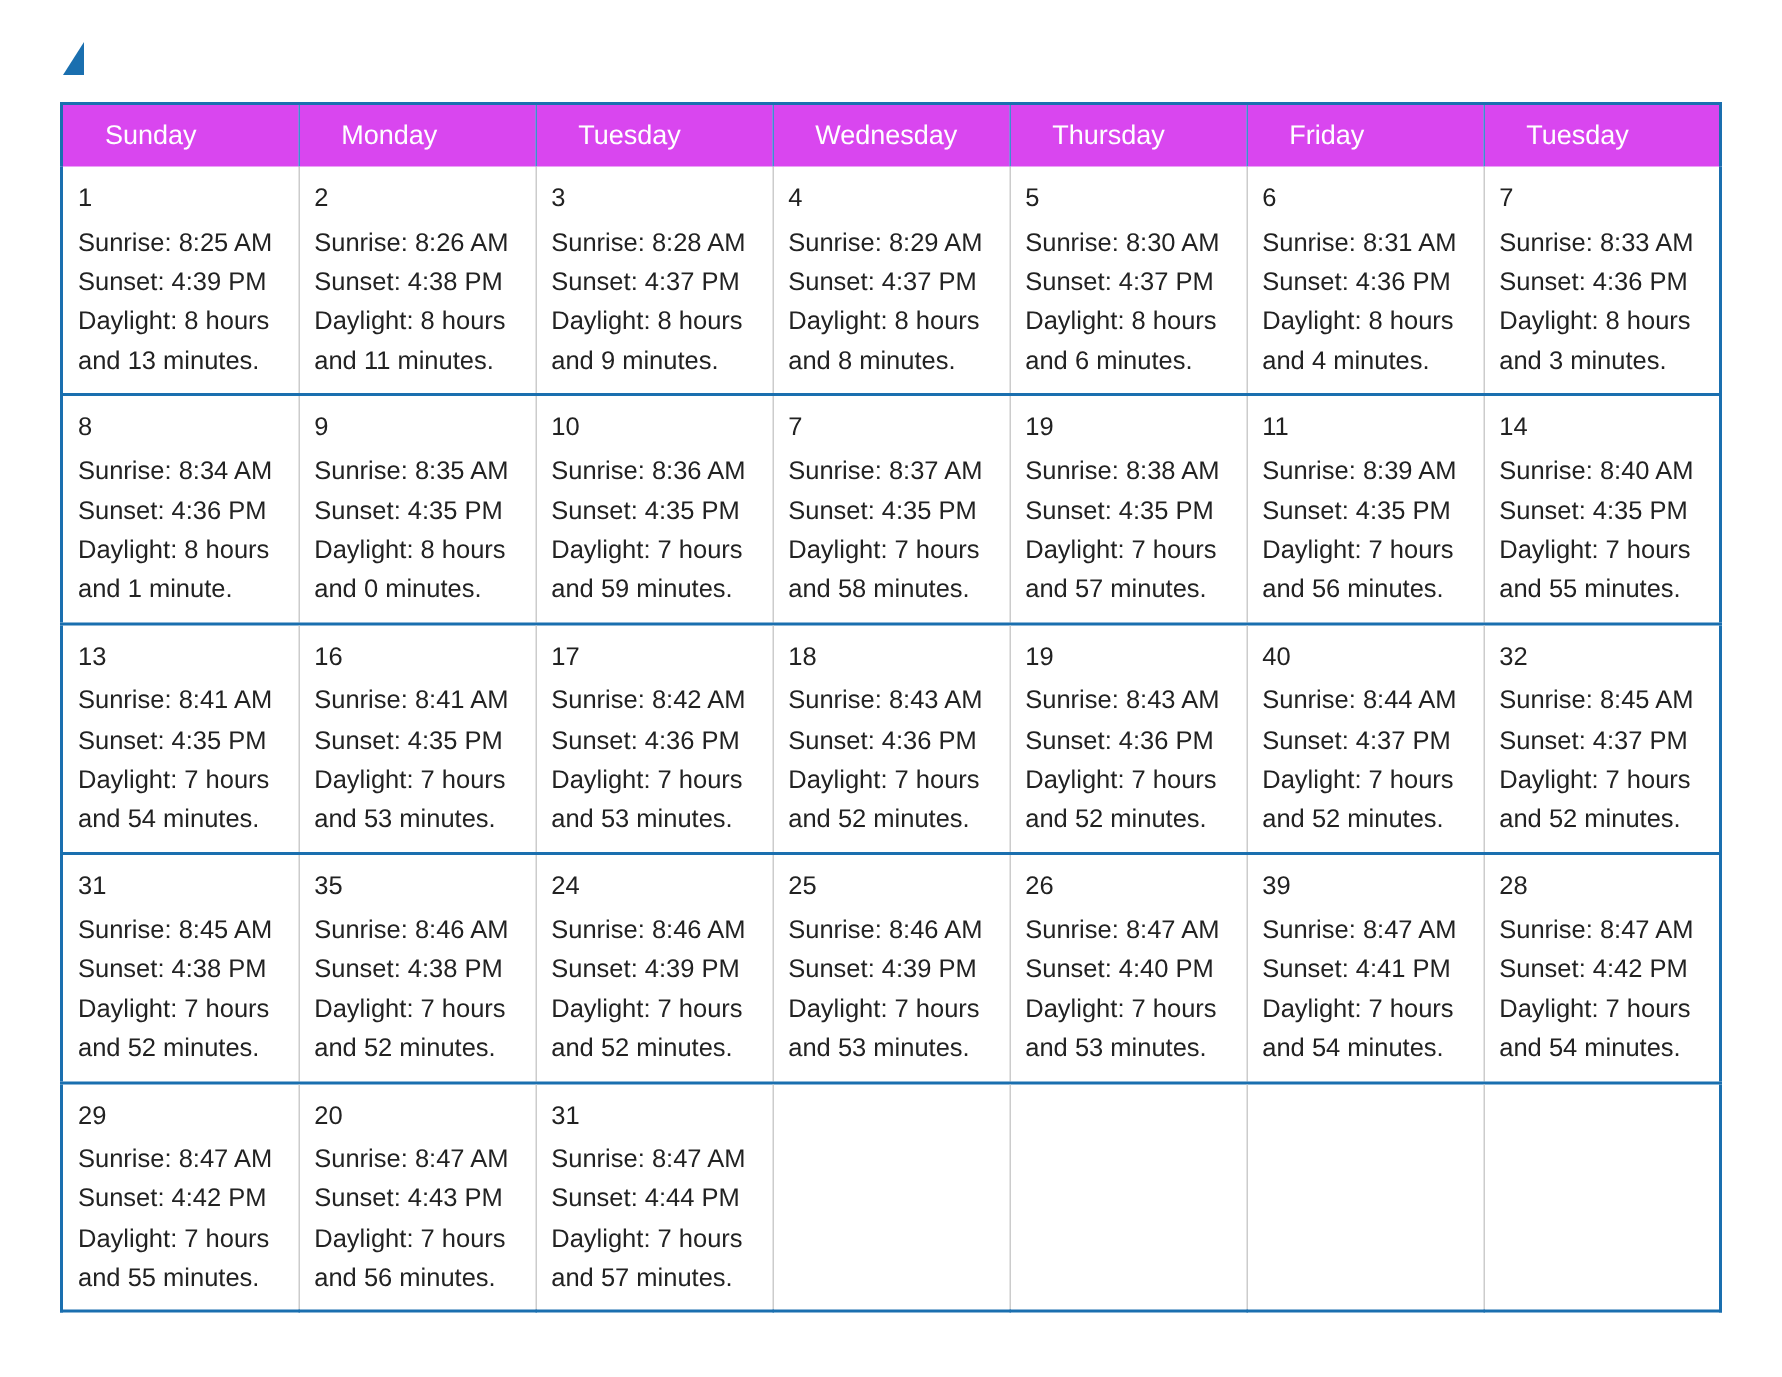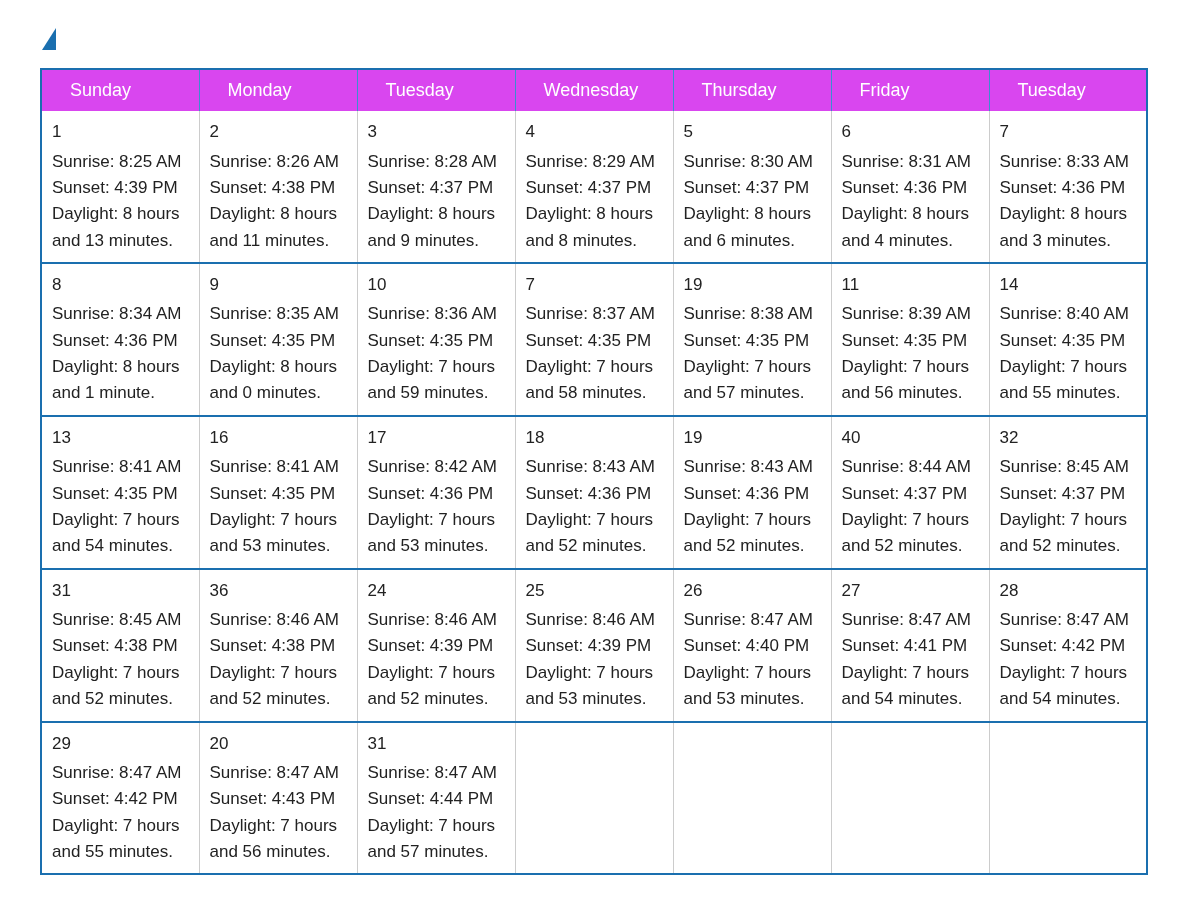--- a/index.html
+++ b/index.html
@@ -222,37 +222,37 @@
           <span class="day-number">32</span>
           <span class="day-info">Sunrise: 8:45 AM<br>Sunset: 4:37 PM<br>Daylight: 7 hours and 52 minutes.</span>
         </td>
       </tr>
       <tr>
         <td>
           <span class="day-number">31</span>
           <span class="day-info">Sunrise: 8:45 AM<br>Sunset: 4:38 PM<br>Daylight: 7 hours and 52 minutes.</span>
         </td>
         <td>
-          <span class="day-number">36</span>
+          <span class="day-number">35</span>
           <span class="day-info">Sunrise: 8:46 AM<br>Sunset: 4:38 PM<br>Daylight: 7 hours and 52 minutes.</span>
         </td>
         <td>
           <span class="day-number">24</span>
           <span class="day-info">Sunrise: 8:46 AM<br>Sunset: 4:39 PM<br>Daylight: 7 hours and 52 minutes.</span>
         </td>
         <td>
           <span class="day-number">25</span>
           <span class="day-info">Sunrise: 8:46 AM<br>Sunset: 4:39 PM<br>Daylight: 7 hours and 53 minutes.</span>
         </td>
         <td>
           <span class="day-number">26</span>
           <span class="day-info">Sunrise: 8:47 AM<br>Sunset: 4:40 PM<br>Daylight: 7 hours and 53 minutes.</span>
         </td>
         <td>
-          <span class="day-number">27</span>
+          <span class="day-number">39</span>
           <span class="day-info">Sunrise: 8:47 AM<br>Sunset: 4:41 PM<br>Daylight: 7 hours and 54 minutes.</span>
         </td>
         <td>
           <span class="day-number">28</span>
           <span class="day-info">Sunrise: 8:47 AM<br>Sunset: 4:42 PM<br>Daylight: 7 hours and 54 minutes.</span>
         </td>
       </tr>
       <tr>
         <td>
           <span class="day-number">29</span>

